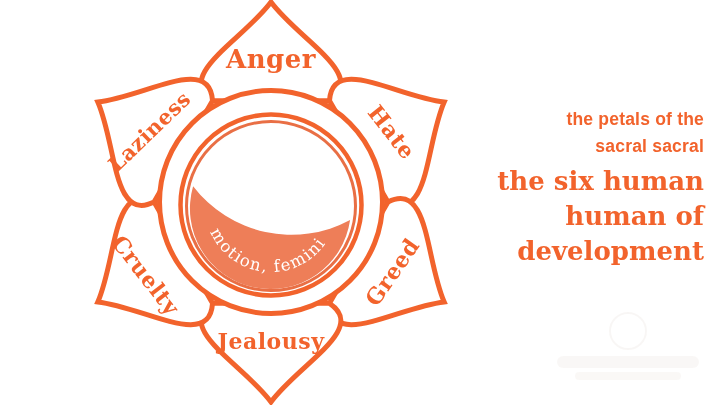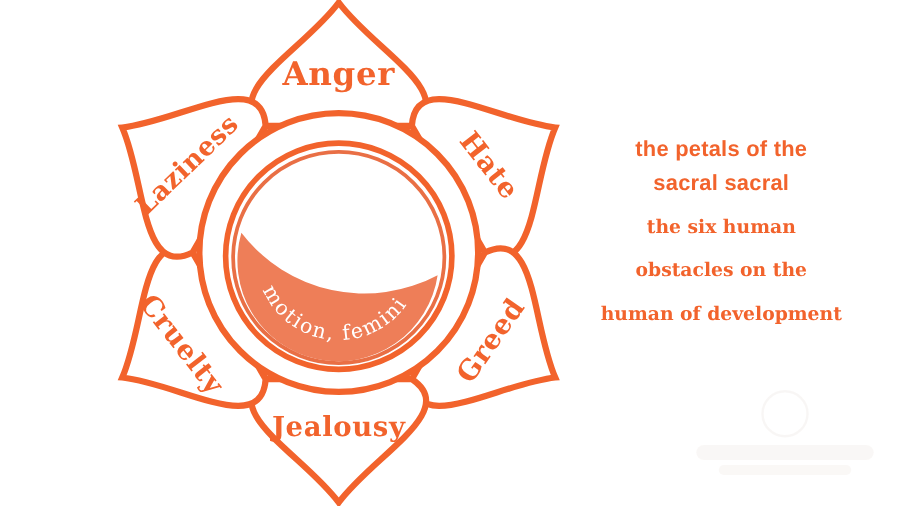--- a/index.html
+++ b/index.html
@@ -8,24 +8,24 @@
   #lotus-svg{position:absolute;left:0;top:0;}
   .petal{fill:#ffffff;stroke:#F2632C;stroke-width:5;stroke-linejoin:miter;}
   .ring-outer{fill:#ffffff;stroke:#F2632C;stroke-width:5;}
   .ring-inner{fill:#ffffff;stroke:#F2632C;stroke-width:4.5;}
   .salmon-ring{fill:none;stroke:#E96F45;stroke-width:3;}
   .crescent{fill:#EE7E58;stroke:none;}
   .petal-label{fill:#F2632C;font-family:"DejaVu Serif",serif;font-weight:bold;
                letter-spacing:.5px;text-anchor:middle;}
   .center-text{fill:#ffffff;font-family:"DejaVu Serif",serif;font-size:16.5px;
                letter-spacing:1.5px;}
-  #caption{position:absolute;left:450px;top:106px;width:254px;text-align:center;color:#F2632C;}
+  #caption{position:absolute;left:450px;top:106px;width:254px;text-align:right;color:#F2632C;}
   .cap-intro{font-size:17.5px;line-height:27px;font-weight:bold;letter-spacing:.2px;}
   .cap-headline{margin-top:4px;font-family:"DejaVu Serif",serif;font-weight:bold;
-                font-size:15px;line-height:35px;}
+                font-size:26px;line-height:35px;}
   
   #watermark{position:absolute;left:553px;top:312px;width:150px;height:75px;opacity:.5;}
   #watermark .wm-circle{position:absolute;left:56px;top:0;width:34px;height:34px;
       border:2px solid #f3efec;border-radius:50%;}
   #watermark .wm-bar1{position:absolute;left:4px;top:44px;width:142px;height:12px;
       background:#f5f1ee;border-radius:6px;}
   #watermark .wm-bar2{position:absolute;left:22px;top:60px;width:106px;height:8px;
       background:#f6f2ef;border-radius:4px;}
 </style>
 </head>
@@ -65,21 +65,20 @@
     <text class="petal-label" transform="translate(149,131) rotate(-44)" font-size="21" x="0" y="8">Laziness</text>
   </svg>
 
   <div id="caption">
     <div class="cap-intro">
       <div>the petals of the</div>
       <div>sacral sacral</div>
     </div>
     <div class="cap-headline">
       <div>the six human</div>
-      <div>obstacles on the</div>
       <div>human of development</div>
     </div>
   </div>
 
   <div id="watermark">
     <div class="wm-circle"></div>
     <div class="wm-bar1"></div>
     <div class="wm-bar2"></div>
   </div>
 

